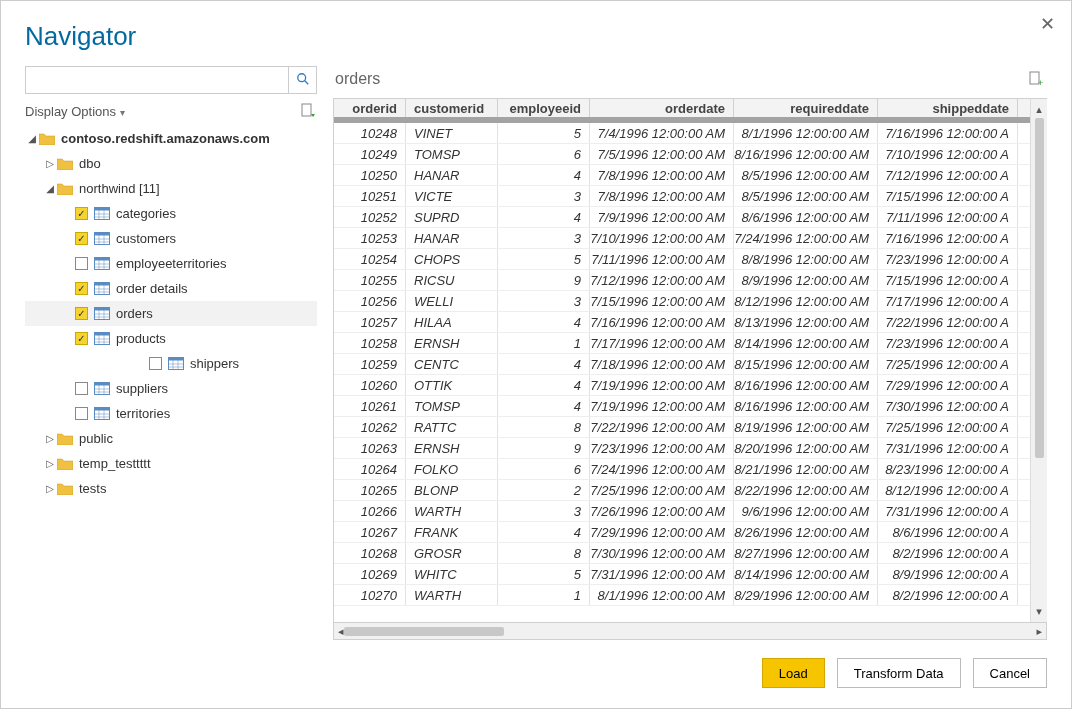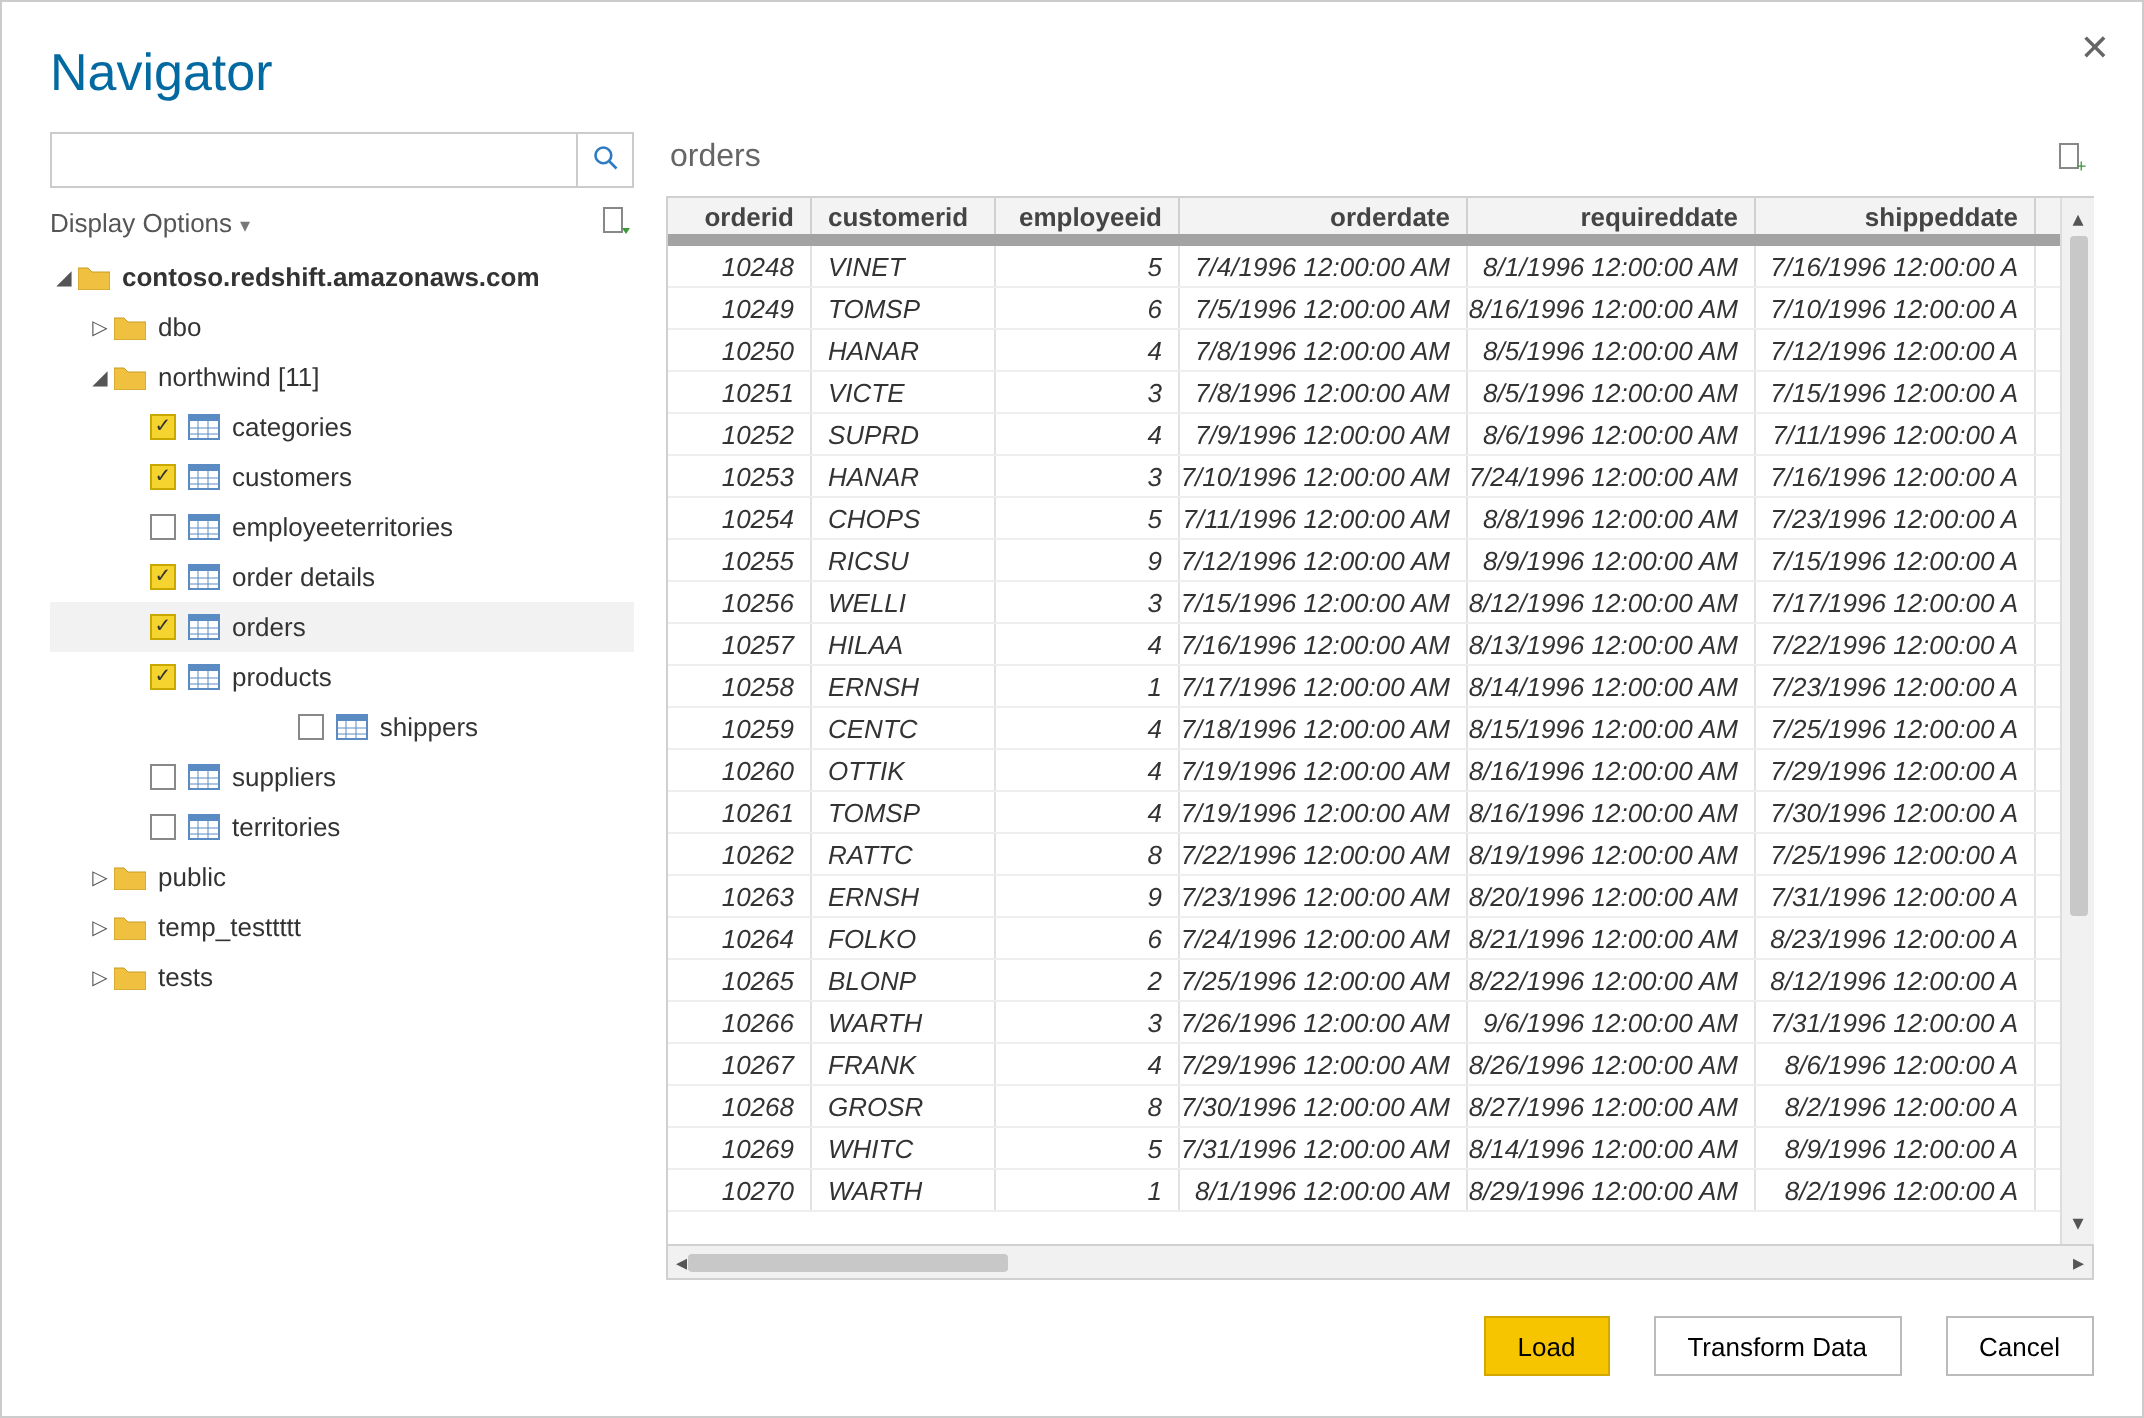--- a/index.html
+++ b/index.html
@@ -39,21 +39,21 @@
   .gridrow { height:21px; border-bottom:1px solid #eee; }
   .c0{width:72px; justify-content:flex-end;} .c1{width:92px;} .c2{width:92px; justify-content:flex-end;} .c3{width:144px; justify-content:flex-end;} .c4{width:144px; justify-content:flex-end;} .c5{width:140px; justify-content:flex-end;}
   .vscroll { width:17px; background:#f1f1f1; border-left:1px solid #ddd; display:flex; flex-direction:column; align-items:center; justify-content:space-between; padding:4px 0; }
   .vscroll .arrow { font-size:11px; color:#555; cursor:pointer; }
   .vscroll .thumb { width:9px; background:#c8c8c8; flex:0 0 340px; border-radius:2px; margin-top:2px; }
   .vscroll .track { flex:1; display:flex; flex-direction:column; align-items:center; }
   .vscroll .trackspace { flex:1; }
   .hscroll { height:17px; background:#f1f1f1; border:1px solid #d0d0d0; border-top:none; display:flex; align-items:center; justify-content:space-between; padding:0 4px; margin-right:0; }
   .hscroll .arrow { font-size:11px; color:#555; cursor:pointer; }
   .hscroll .thumbh { height:9px; width:160px; background:#c8c8c8; border-radius:2px; }
-  .footer { display:flex; justify-content:flex-end; gap:22px; margin-top:18px; }
+  .footer { display:flex; justify-content:flex-end; gap:12px; margin-top:18px; }
   .btn { height:30px; padding:0 16px; border:1px solid #bbb; background:#fff; cursor:pointer; font-size:13px; display:flex; align-items:center; }
   .btn.primary { background:#f6c500; border-color:#d2a800; }
   .caret::after{content:"▾"; font-size:10px; margin-left:4px; color:#777;}
 </style>
 </head>
 <body>
 
 <div class="window">
   <div class="close-x">✕</div>
   <div class="title">Navigator</div>

